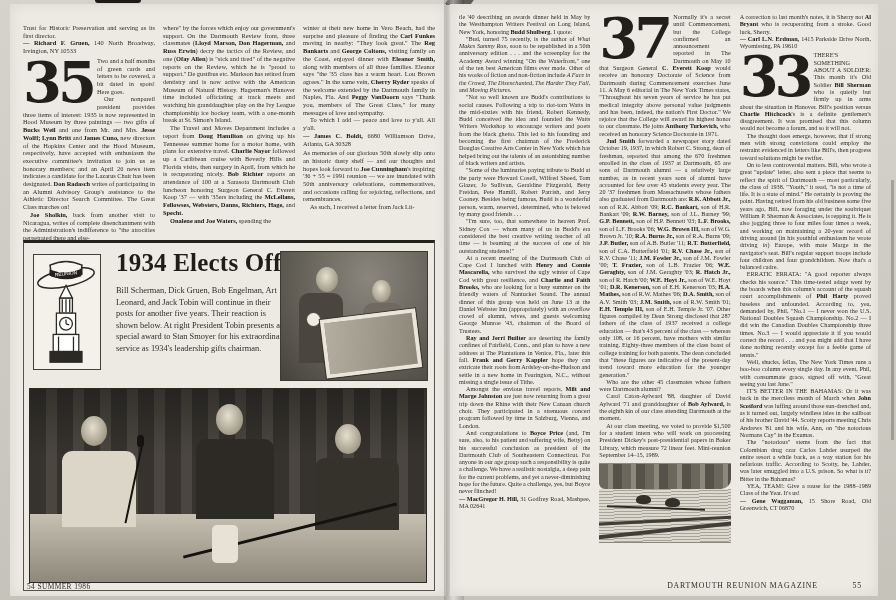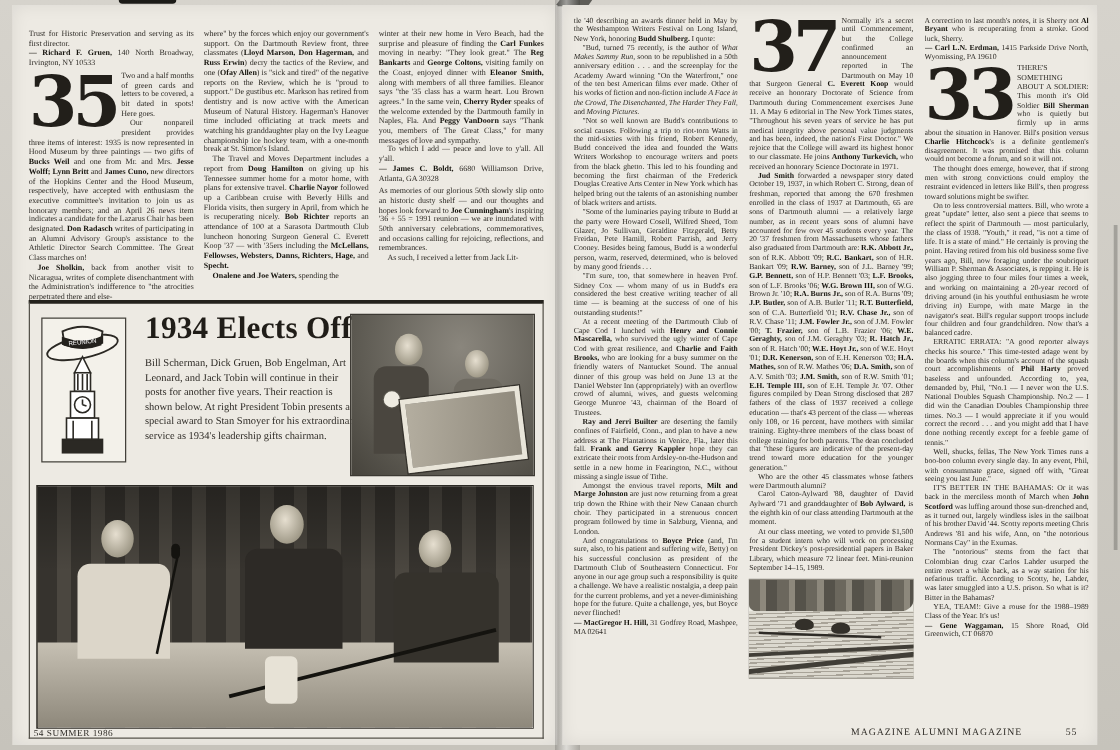--- a/index.html
+++ b/index.html
@@ -218,17 +218,17 @@
           <p class="para">ERRATIC ERRATA: "A good reporter always checks his source." This time-tested adage went by the boards when this column's account of the squash court accomplishments of <b>Phil Harty</b> proved baseless and unfounded. According to, yea, demanded by, Phil, "No.1 — I never won the U.S. National Doubles Squash Championship. No.2 — I did win the Canadian Doubles Championship three times. No.3 — I would appreciate it if you would correct the record . . . and you might add that I have done nothing recently except for a feeble game of tennis."</p>
           <p class="para">Well, shucks, fellas, The New York Times runs a boo-boo column every single day. In any event, Phil, with consummate grace, signed off with, "Great seeing you last June."</p>
           <p class="para">IT'S BETTER IN THE BAHAMAS: Or it was back in the merciless month of March when <b>John Scotford</b> was luffing around those sun-drenched and, as it turned out, largely windless isles in the sailboat of his brother David '44. Scotty reports meeting Chris Andrews '81 and his wife, Ann, on "the notorious Normans Cay" in the Exumas.</p>
           <p class="para">The "notorious" stems from the fact that Colombian drug czar Carlos Lahder usurped the entire resort a while back, as a way station for his nefarious traffic. According to Scotty, he, Lahder, was later smuggled into a U.S. prison. So what is it? Bitter in the Bahamas?</p>
           <p class="para">YEA, TEAM!: Give a rouse for the 1988–1989 Class of the Year. It's us!</p>
           <p class="para sig"><b>— Gene Waggaman,</b> 15 Shore Road, Old Greenwich, CT 06870</p>
         </div>
       </div>
     </div>
     <div class="rp-footer">
-      <span>MAGAZINE ALUMNI MAGAZINE</span>
+      <span>DARTMOUTH REUNION MAGAZINE</span>
       <span class="pn">55</span>
     </div>
   </div>
 </div>
 
 </body></html>

